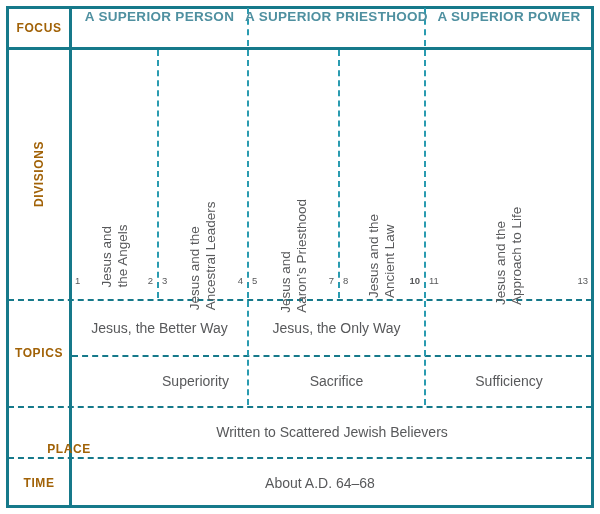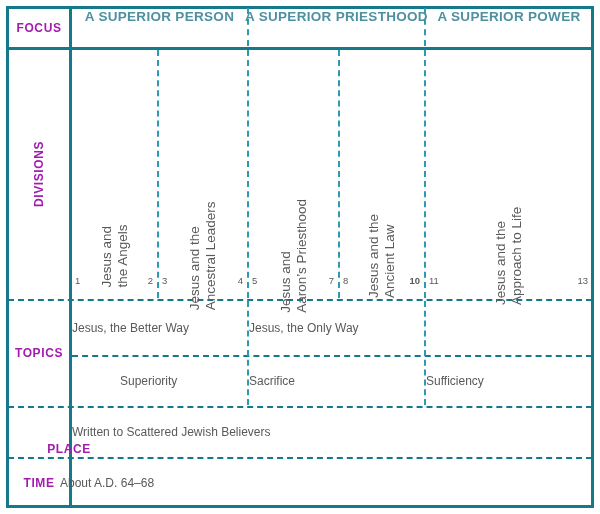--- a/index.html
+++ b/index.html
@@ -55,21 +55,21 @@
   }
 
   
   .rowlabel {
     position: absolute;
     left: 9px;
     width: 60px;
     display: flex;
     align-items: center;
     justify-content: center;
-    color: #a21caf;
+    color: #a16207;
     font-size: 12px;
     font-weight: bold;
     letter-spacing: 0.6px;
     text-align: right;
   }
   .rowlabel.vertical span {
     transform: rotate(-90deg);
     white-space: nowrap;
     display: block;
   }
@@ -120,23 +120,23 @@
     color: #58595b;
   }
   .chapnum.left  { text-align: left; }
   .chapnum.right { text-align: right; }
 
   
   .cell-text {
     position: absolute;
     display: flex;
     align-items: center;
-    justify-content: flex-start;
+    justify-content: center;
     color: #58595b;
-    font-size: 12px;
+    font-size: 14px;
     text-align: center;
     white-space: nowrap;
   }
 </style>
 </head>
 <body>
 
 <div id="chart">
 
   <div class="outer-frame"></div>
@@ -246,21 +246,21 @@
   <div class="chapnum left" style="left:429px; width:22px;">11</div>
   <div class="chapnum right" style="left:566px; width:22px;">13</div>
 
   <div class="cell-text" style="left:72px; top:301px; width:175px; height:54px;">
     <span>Jesus, the Better Way</span>
   </div>
   <div class="cell-text" style="left:249px; top:301px; width:175px; height:54px;">
     <span>Jesus, the Only Way</span>
   </div>
 
-  <div class="cell-text" style="left:72px; top:357px; width:175px; height:48px;padding-left:48px;">
+  <div class="cell-text" style="left:60px; top:357px; width:175px; height:48px;padding-left:48px;">
     <span>Superiority</span>
   </div>
   <div class="cell-text" style="left:249px; top:357px; width:175px; height:48px;">
     <span>Sacrifice</span>
   </div>
   <div class="cell-text" style="left:426px; top:357px; width:166px; height:48px;">
     <span>Sufficiency</span>
   </div>
 
   <div class="cell-text" style="left:72px; top:408px; width:520px; height:48px;">

